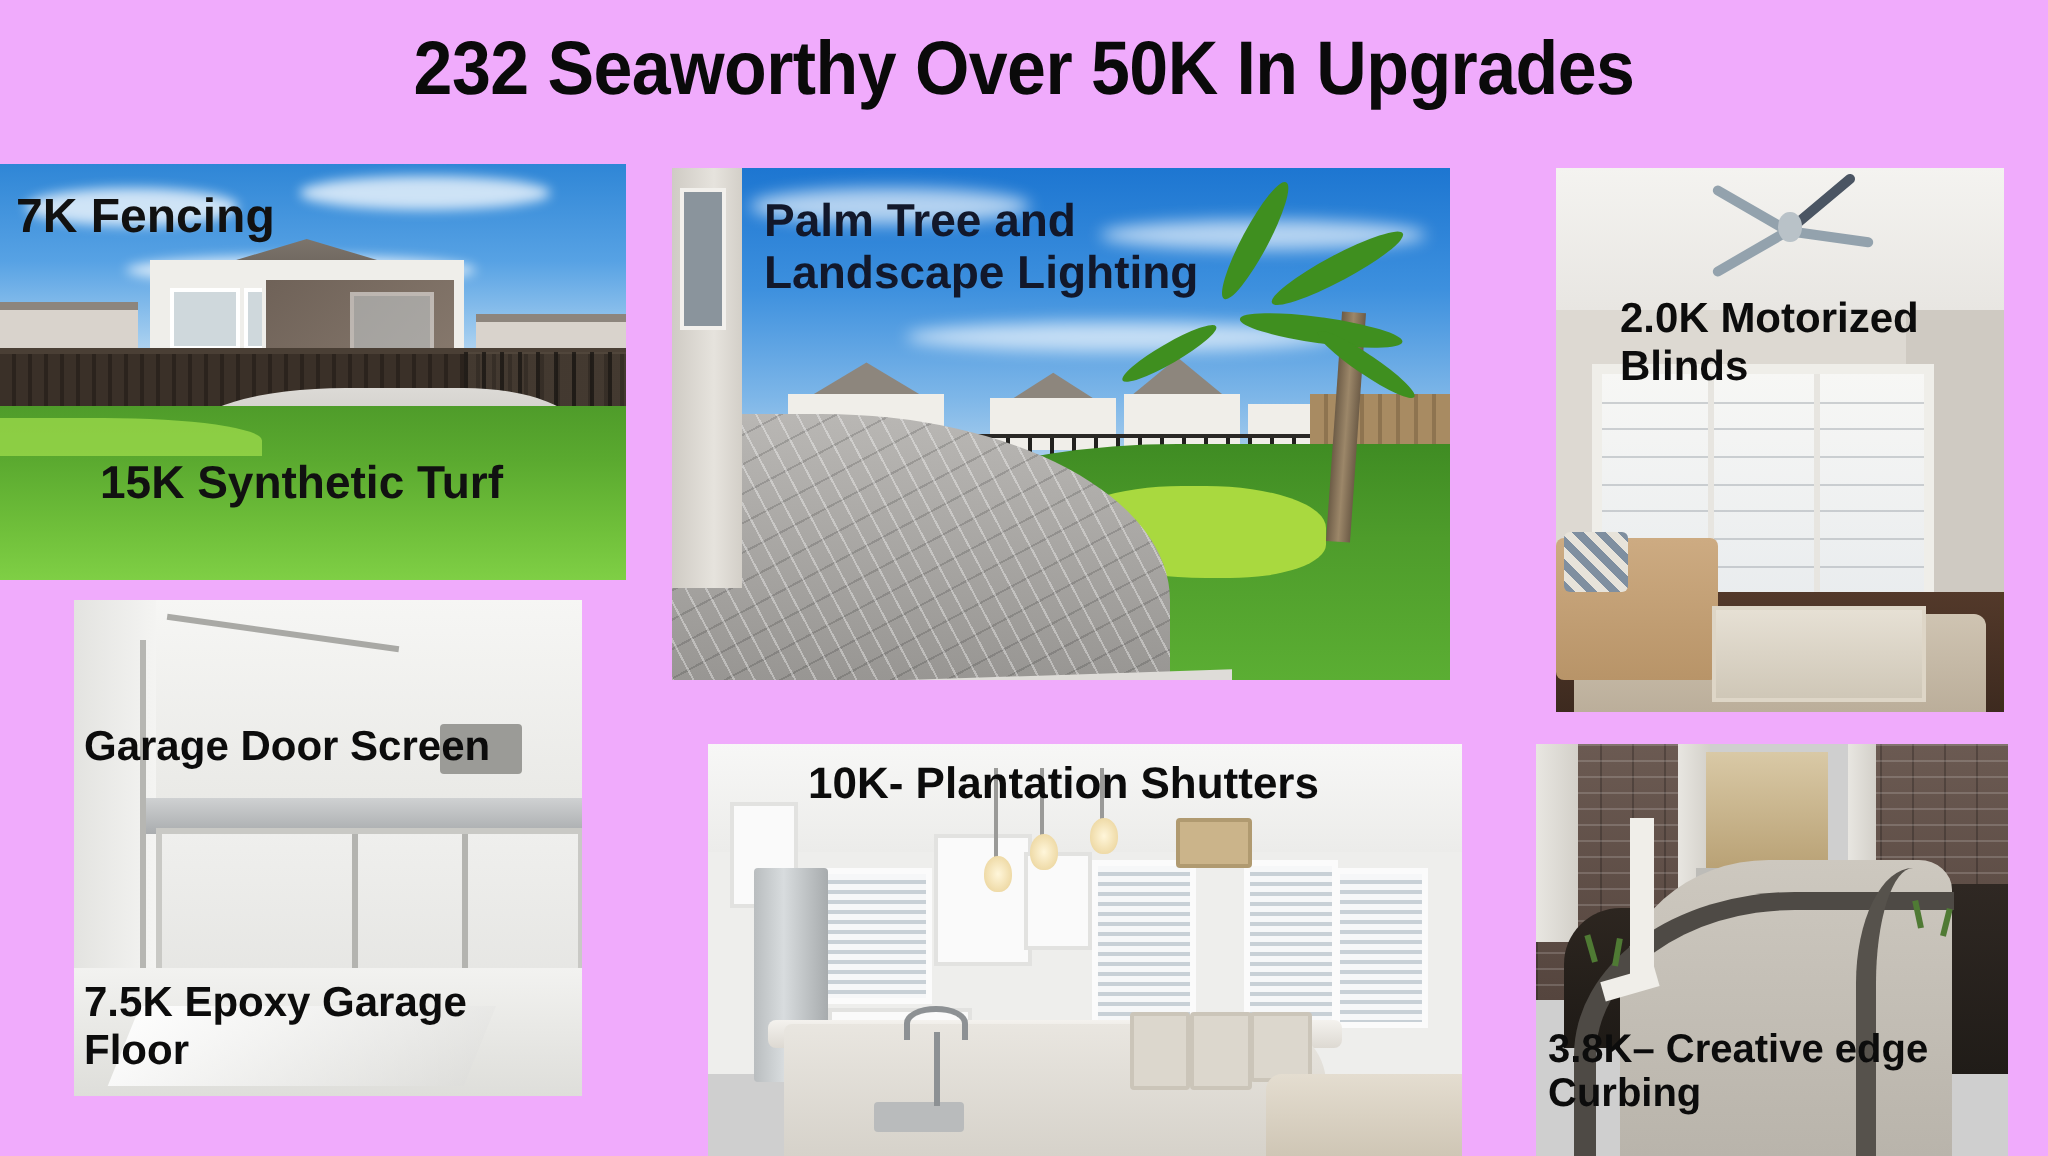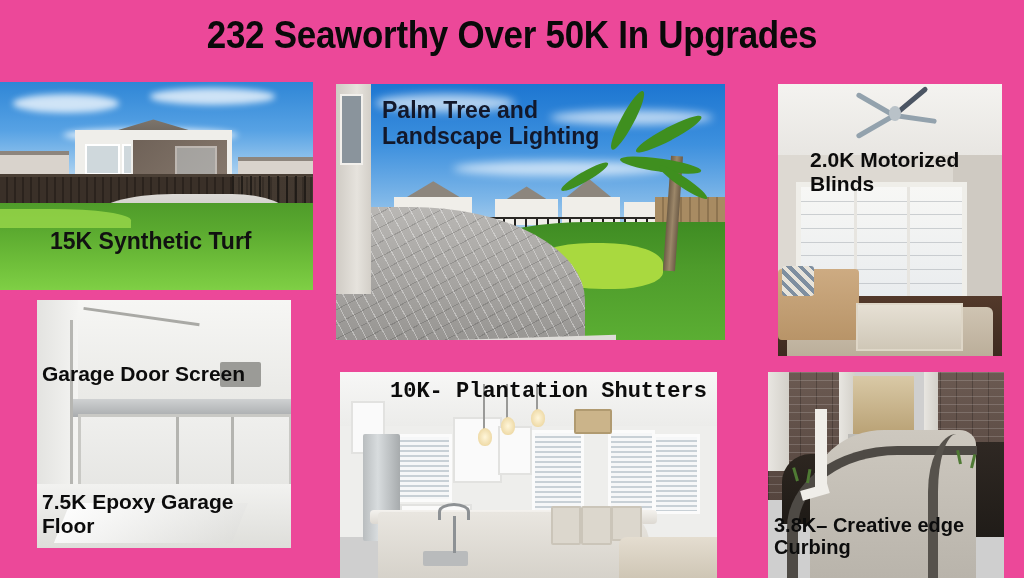--- a/index.html
+++ b/index.html
@@ -1,17 +1,17 @@
 <!DOCTYPE html>
 <html><head>
 <meta charset="utf-8">
 <style>
   html,body{margin:0;padding:0;background:#ffffff;}
   body{width:1024px;height:578px;overflow:hidden;font-family:"Liberation Sans",sans-serif;}
-  #slide{position:relative;width:1024px;height:578px;background:#ec4899;}
+  #slide{position:relative;width:1024px;height:578px;background:#f0abfc;}
 
   
   .title{
     position:absolute;left:0;top:14px;width:1024px;text-align:center;
     font-family:"Liberation Sans",sans-serif;
     font-weight:bold;font-size:38px;letter-spacing:-0.3px;
     color:#0a0a0a;white-space:nowrap;
     transform:scaleX(0.92);transform-origin:center top;
   }
 
@@ -119,21 +119,21 @@
   #p4 .opener{position:absolute;right:12%;top:25%;width:16%;height:10%;background:#9b9b97;border-radius:2px;}
   #p4 .floor{position:absolute;left:0;bottom:0;width:100%;height:26%;
      background:linear-gradient(#f2f2f0,#dededa);}
   #p4 .gloss{position:absolute;left:10%;bottom:2%;width:70%;height:16%;
      background:linear-gradient(120deg,rgba(255,255,255,.9),rgba(220,220,218,.4));
      transform:skewX(-22deg);}
   #p4 .lbl1{left:5px;top:62px;font-size:21px;color:#0c0c0c;text-align:right;}
   #p4 .lbl2{left:5px;top:190px;font-size:21px;color:#0c0c0c;}
 
   
-  #p5{left:340px;top:372px;width:377px;height:206px;font-family:Liberation Mono, monospace;}
+  #p5{left:354px;top:372px;width:377px;height:206px;}
   #p5 .ceil{position:absolute;left:0;top:0;width:100%;height:26%;background:linear-gradient(#f7f7f6,#ececea);}
   #p5 .wall{position:absolute;left:0;top:20%;width:100%;height:60%;background:#eeeeec;}
   #p5 .cab{position:absolute;background:#fafafa;border:2px solid #e2e2e0;}
   #p5 .shut{position:absolute;background:
       repeating-linear-gradient(#f6f7f8 0 3px,#c8d0d6 3px 5px);
       border:3px solid #fbfbfb;}
   #p5 .fridge{position:absolute;left:6%;top:30%;width:10%;height:52%;
       background:linear-gradient(90deg,#b9bdbf,#d8dcde 40%,#a7abad);border-radius:2px;}
   #p5 .island{position:absolute;left:10%;bottom:0;width:72%;height:32%;
       background:linear-gradient(#e9e6e0,#d6d2ca);border-radius:4px 30px 0 0;}
@@ -196,20 +196,21 @@
     <div class="house"></div>
     <div class="win" style="left:27%;top:30%;width:10%;height:13%;"></div>
     <div class="win" style="left:39%;top:30%;width:4%;height:13%;"></div>
     <div class="porch"></div>
     <div class="win" style="left:56%;top:31%;width:12%;height:16%;opacity:.5;"></div>
     <div class="fence"></div>
     <div class="fenceR"></div>
     <div class="patio"></div>
     <div class="turf"></div>
     <div class="turfEdge"></div>
+    <div class="lbl lbl1">7K Fencing</div>
     <div class="lbl lbl2">15K Synthetic Turf</div>
   </div>
 
   <div class="photo" id="p2">
     <div class="sky layer"></div>
     <div class="cloud" style="left:10%;top:4%;width:36%;height:7%;"></div>
     <div class="cloud" style="left:55%;top:10%;width:42%;height:6%;"></div>
     <div class="cloud" style="left:30%;top:30%;width:55%;height:6%;"></div>
 
     <div class="hroof" style="left:14%;top:38%;width:22%;height:8%;clip-path:polygon(10% 100%,50% 0,90% 100%);"></div>

